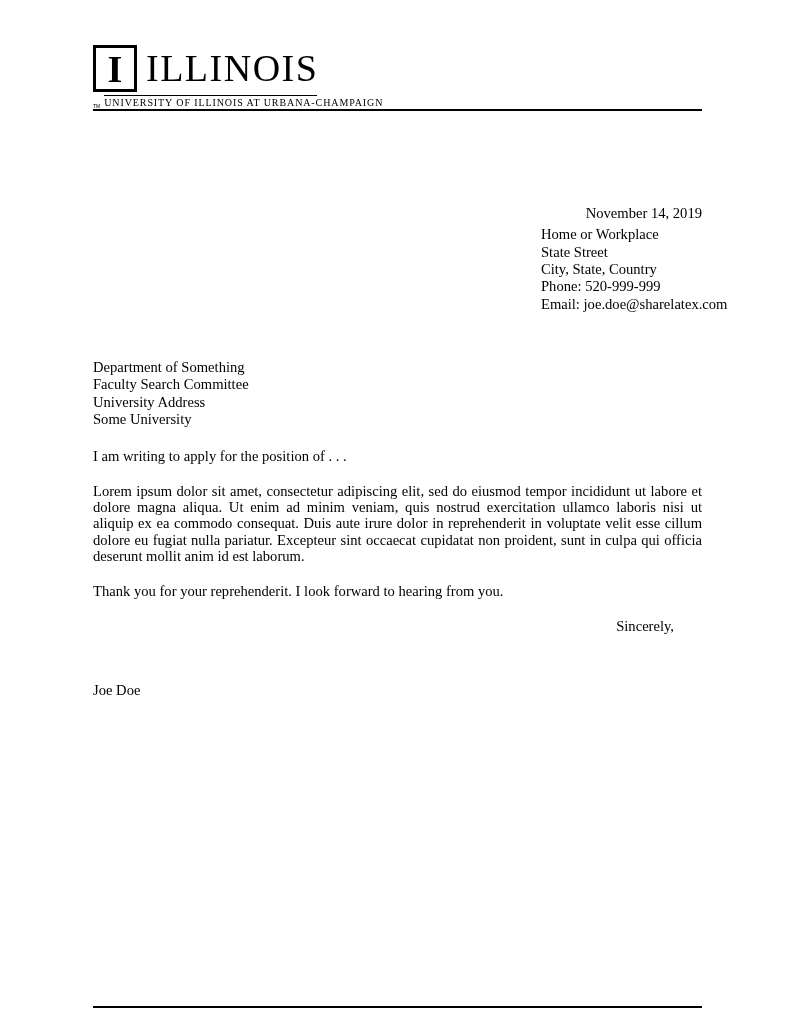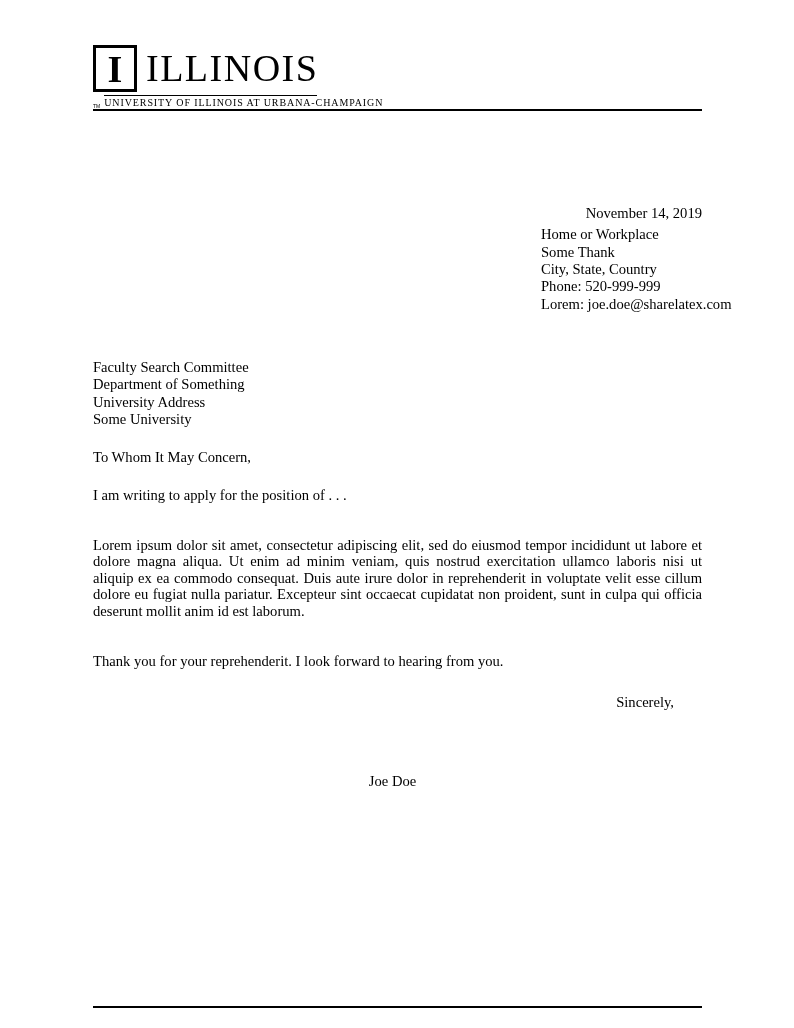--- a/index.html
+++ b/index.html
@@ -138,35 +138,35 @@
   }
   .recipient-block .line {
     margin-bottom: 1px;
   }
 
   .salutation {
     margin-top: 22px;
   }
 
   .para {
-    margin-top: 34px;
+    margin-top: 18px;
     text-align: justify;
   }
   .para.first {
     margin-top: 21px;
   }
 
   .closing {
-    margin-top: 25px;
+    margin-top: 19px;
     text-align: right;
     padding-right: 28px;
   }
   .signature {
-    margin-top: 62px;
-    text-align: center;
+    margin-top: 48px;
+    text-align: left;
     padding-right: 10px;
   }
 </style>
 </head>
 <body>
 
 <div class="page">
 
   <div class="letterhead">
     <div class="logo-row">
@@ -185,34 +185,33 @@
     </div>
   </div>
 
   <div class="rule-top"></div>
 
   <div class="content">
 
     <div class="sender-block">
       <div class="date">November 14, 2019</div>
       <div class="line">Home or Workplace</div>
-      <div class="line">Some Thank</div>
+      <div class="line">State Street</div>
       <div class="line">City, State, Country</div>
       <div class="line">Phone: 520-999-999</div>
-      <div class="line">Lorem: joe.doe@sharelatex.com</div>
+      <div class="line">Email: joe.doe@sharelatex.com</div>
     </div>
 
     <div class="recipient-block">
+      <div class="line">Department of Something</div>
       <div class="line">Faculty Search Committee</div>
-      <div class="line">Department of Something</div>
       <div class="line">University Address</div>
       <div class="line">Some University</div>
     </div>
 
-    <div class="salutation">To Whom It May Concern,</div>
 
     <div class="para first">I am writing to apply for the position of . . .</div>
 
     <div class="para">Lorem ipsum dolor sit amet, consectetur adipiscing elit, sed do eiusmod tempor incididunt ut labore et dolore magna aliqua. Ut enim ad minim veniam, quis nostrud exercitation ullamco laboris nisi ut aliquip ex ea commodo consequat. Duis aute irure dolor in reprehenderit in voluptate velit esse cillum dolore eu fugiat nulla pariatur. Excepteur sint occaecat cupidatat non proident, sunt in culpa qui officia deserunt mollit anim id est laborum.</div>
 
     <div class="para">Thank you for your reprehenderit. I look forward to hearing from you.</div>
 
     <div class="closing">Sincerely,</div>
 
     <div class="signature">Joe Doe</div>

